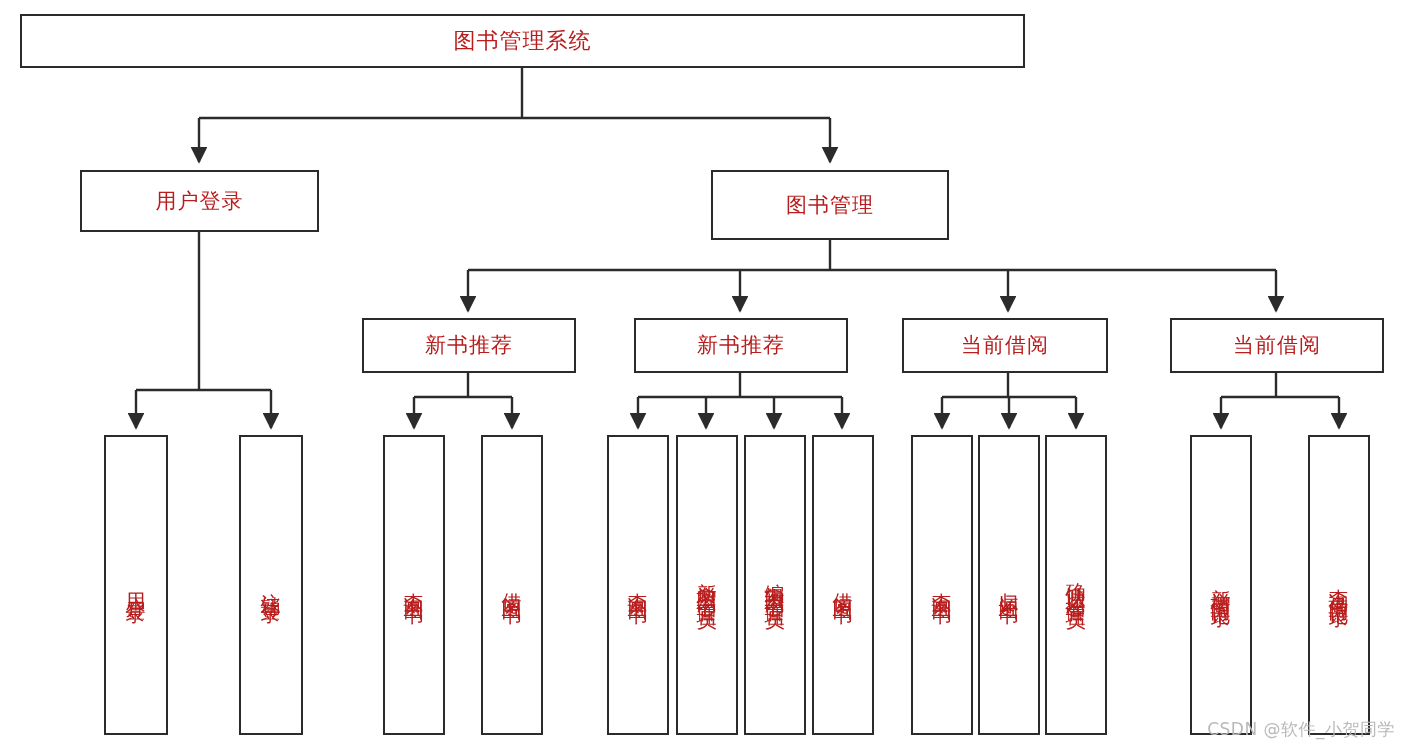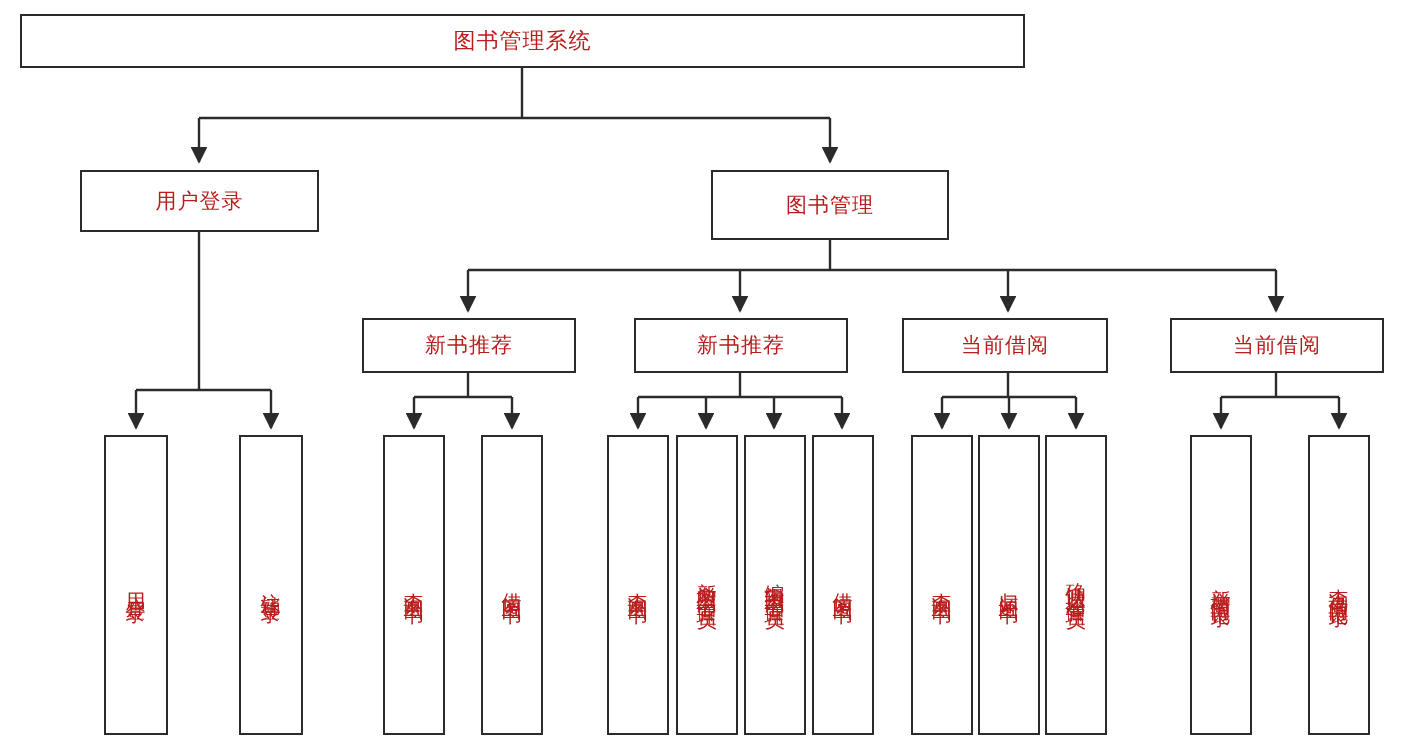--- a/index.html
+++ b/index.html
@@ -189,14 +189,15 @@
     <span class="label">确认归还（管理员）</span>
   </div>
 
   <div class="node v" style="left:1190px; top:435px; width:62px; height:300px;">
     <span class="label">新增借阅记录</span>
   </div>
   <div class="node v" style="left:1308px; top:435px; width:62px; height:300px;">
     <span class="label">查询借阅记录</span>
   </div>
 
+  <div class="watermark">CSDN @软件_小贺同学</div>
 
 </div>
 
 </body></html>

